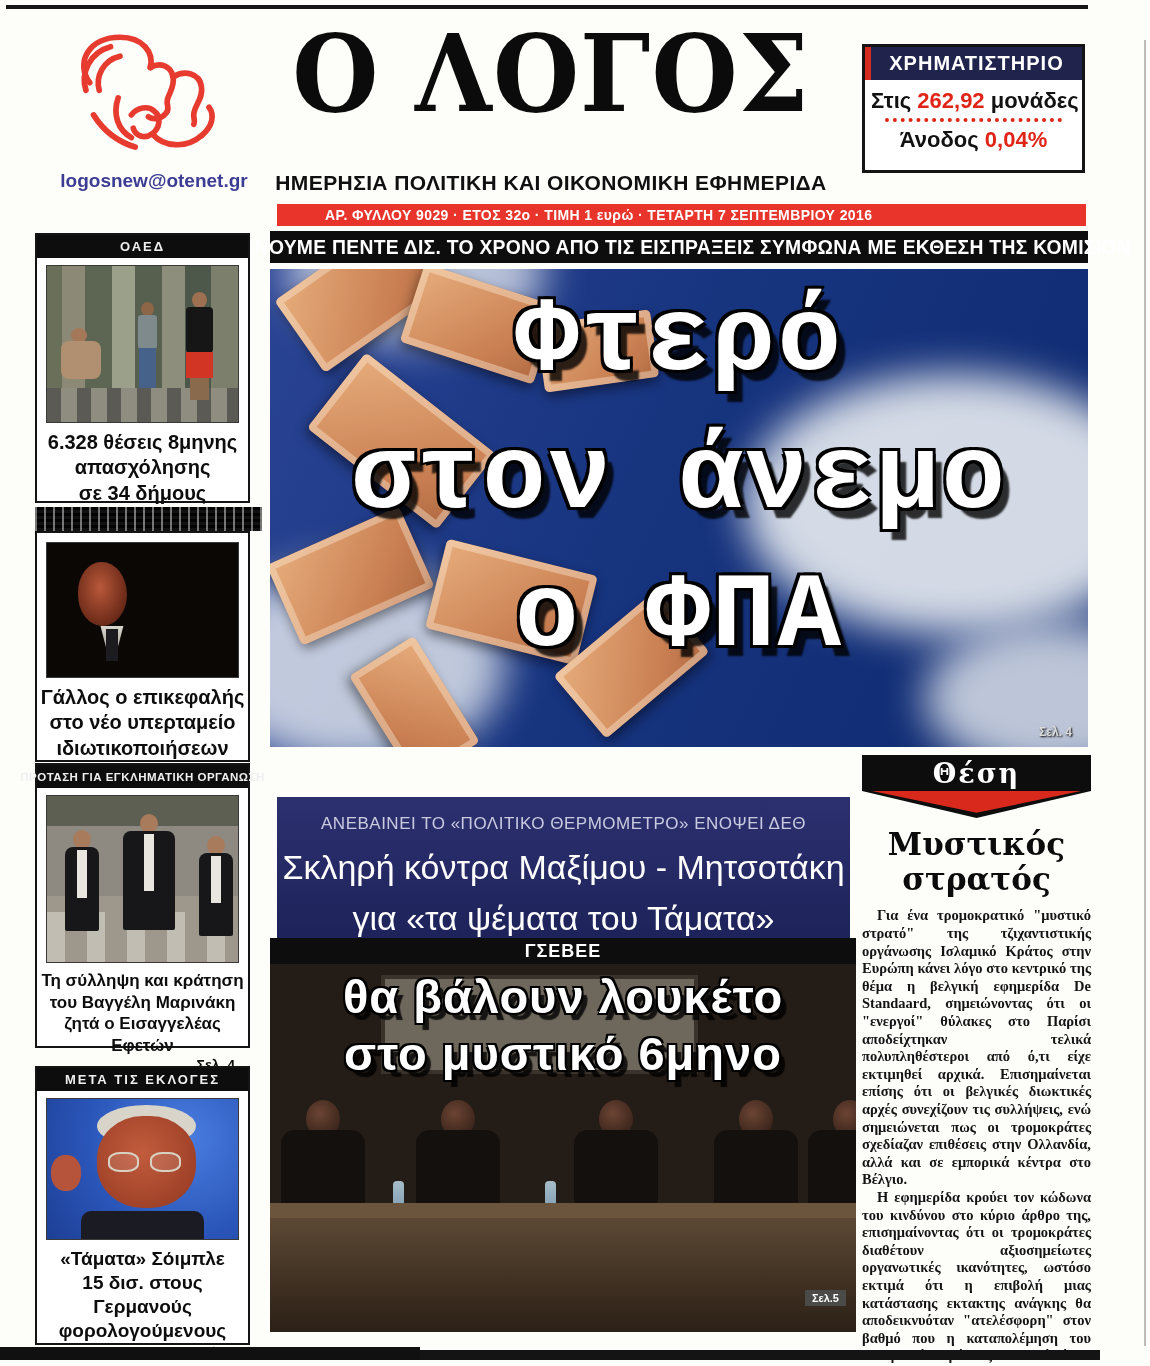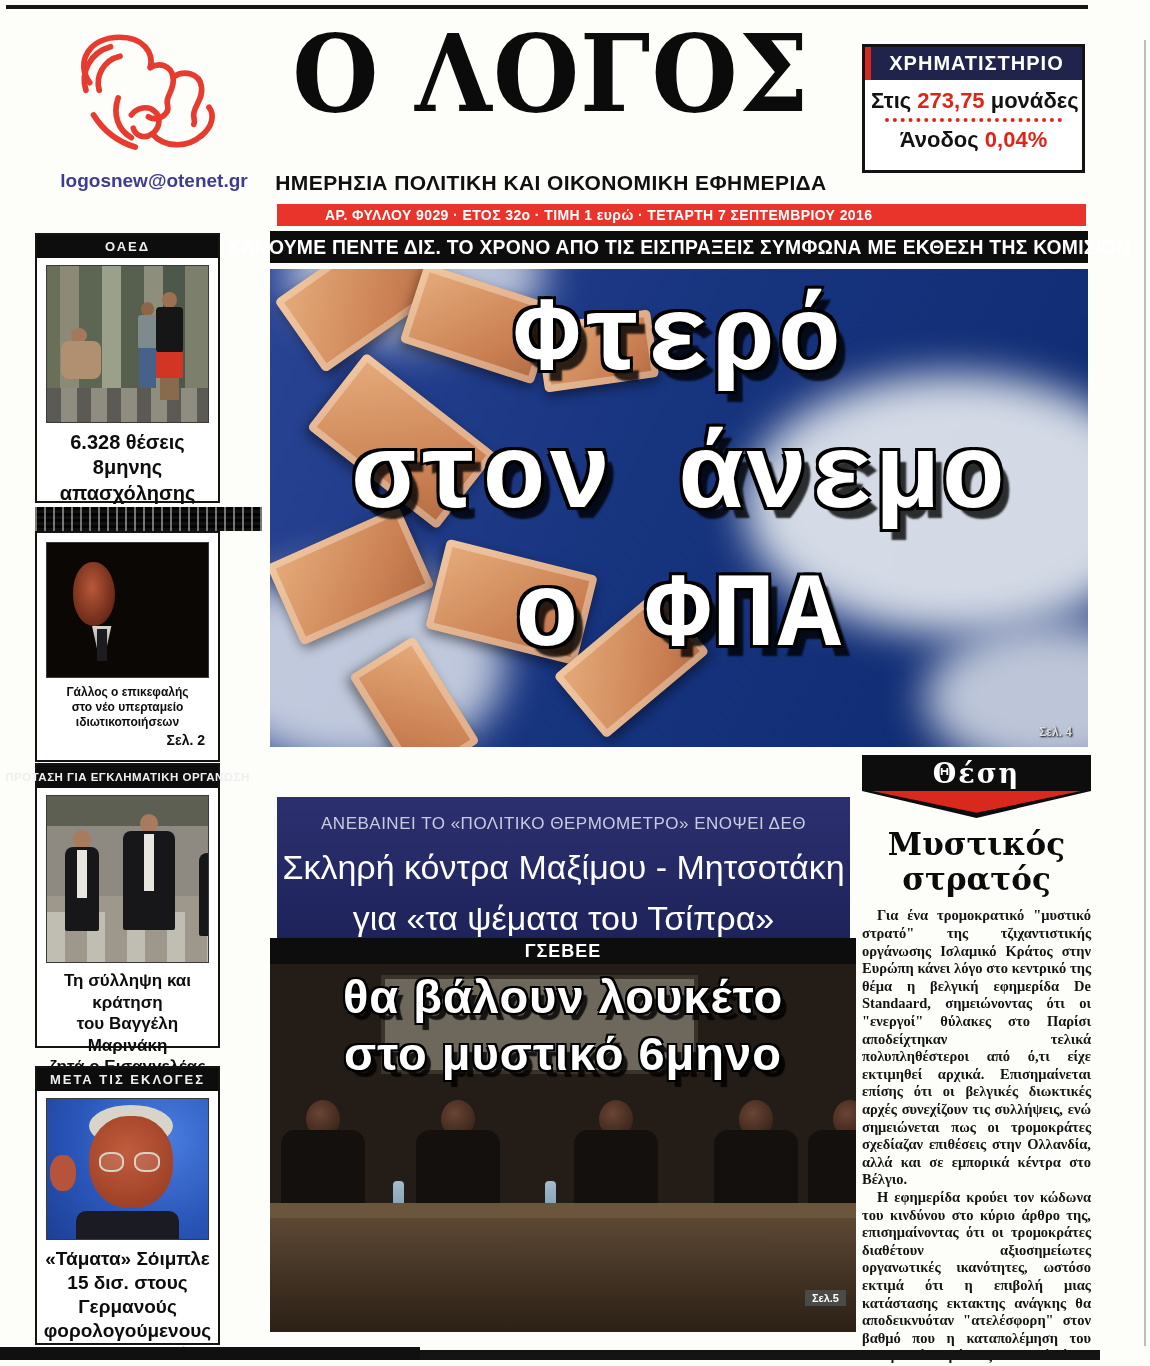--- a/index.html
+++ b/index.html
@@ -83,21 +83,21 @@
     background:#0d0d0d; clip-path:polygon(0 0,100% 0,50% 96%); }
   .opinion-arrow .red { position:absolute; left:10px; top:0; width:calc(100% - 20px); height:78%;
     background:#d9281c; clip-path:polygon(0 0,100% 0,50% 100%); }
   .opinion-title { margin-top:8px; text-align:center; font-family:"DejaVu Serif", serif; font-weight:bold;
     font-size:31px; line-height:1.12; color:#0b0b0b; }
   .opinion-text { margin-top:11px; font-family:"Liberation Serif", serif; font-weight:bold; font-size:14.5px;
     line-height:17.6px; text-align:justify; color:#141414; }
   .opinion-text p { text-indent:15px; margin:0; }
 
   
-  .sbox { position:absolute; left:35px; width:185px; border:2px solid #141414; background:#fff; }
+  .sbox { position:absolute; left:35px; width:215px; border:2px solid #141414; background:#fff; }
   .sbox-header { height:23px; background:#0d0d0d; color:#efefef; font-size:13px; font-weight:bold; letter-spacing:2px;
     display:flex; align-items:center; justify-content:center; white-space:nowrap; }
   .sbox-header.small { font-size:11.5px; letter-spacing:.5px; }
   .sbox-photo { margin:7px 9px 7px; border:1px solid #3a3a3a; position:relative; overflow:hidden; }
   .sbox-caption { text-align:center; font-weight:bold; color:#0d0d0d; line-height:1.27; }
   .sbox-caption span { display:block; }
   .sbox-page { text-align:right; padding:1px 13px 4px 0; font-weight:bold; font-size:14px; color:#0d0d0d; }
   .noise-bar { position:absolute; left:35px; top:507px; width:227px; height:24px; background:#101010;
     background-image:repeating-linear-gradient(90deg, rgba(225,225,225,.5) 0 2px, transparent 2px 9px),
                      repeating-linear-gradient(0deg, transparent 0 3px, rgba(0,0,0,.85) 3px 6px); }
@@ -169,21 +169,21 @@
     </svg>
   </div>
   <div class="email">logosnew@otenet.gr</div>
 
   <div class="mast-title">Ο ΛΟΓΟΣ</div>
   <div class="mast-sub">ΗΜΕΡΗΣΙΑ ΠΟΛΙΤΙΚΗ ΚΑΙ ΟΙΚΟΝΟΜΙΚΗ ΕΦΗΜΕΡΙΔΑ</div>
 
   <div class="stock">
     <div class="stock-header">ΧΡΗΜΑΤΙΣΤΗΡΙΟ</div>
     <div class="stock-body">
-      <div class="stock-line"><span>Στις </span><span class="stock-red">273,75</span><span> μονάδες</span></div>
+      <div class="stock-line"><span>Στις </span><span class="stock-red">262,92</span><span> μονάδες</span></div>
       <div class="stock-dots"></div>
       <div class="stock-line"><span>Άνοδος </span><span class="stock-red">0,04%</span></div>
     </div>
   </div>
 
   <div class="issue-bar">ΑΡ. ΦΥΛΛΟΥ 9029 · ΕΤΟΣ 32ο · ΤΙΜΗ 1 ευρώ · ΤΕΤΑΡΤΗ 7 ΣΕΠΤΕΜΒΡΙΟΥ 2016</div>
 
   <div class="banner">
     <span>ΧΑΝΟΥΜΕ ΠΕΝΤΕ ΔΙΣ. ΤΟ ΧΡΟΝΟ ΑΠΟ ΤΙΣ ΕΙΣΠΡΑΞΕΙΣ ΣΥΜΦΩΝΑ ΜΕ ΕΚΘΕΣΗ ΤΗΣ ΚΟΜΙΣΙΟΝ</span>
   </div>
@@ -208,21 +208,21 @@
       <span>στον άνεμο</span>
       <span>ο ΦΠΑ</span>
     </div>
     <div class="lead-page">Σελ. 4</div>
   </div>
 
   <div class="politics">
     <div class="politics-kicker">ΑΝΕΒΑΙΝΕΙ ΤΟ «ΠΟΛΙΤΙΚΟ ΘΕΡΜΟΜΕΤΡΟ» ΕΝΟΨΕΙ ΔΕΘ</div>
     <div class="politics-headline">
       <span style="display:block;">Σκληρή κόντρα Μαξίμου - Μητσοτάκη</span>
-      <span style="display:block;">για «τα ψέματα του Τσίπρα»</span>
+      <span style="display:block;">για «τα ψέματα του Τάματα»</span>
     </div>
     <div class="politics-page">Σελ.3</div>
   </div>
 
   <div class="gsevee-header">ΓΣΕΒΕΕ</div>
   <div class="gsevee-photo">
     <div class="g-screen"></div>
     <div class="g-man" style="left:2%;">
         <div class="g-head"></div>
         <div class="g-body"></div>
@@ -301,21 +301,21 @@
 
   <div class="noise-bar"></div>
 
   <div class="sbox" style="top:531px; height:231px;">
     <div class="sbox-photo ph2" style="margin-top:9px;">
       <div class="face"></div>
         <div class="face2"></div>
         <div class="collar"></div>
         <div class="tie"></div>
     </div>
-    <div class="sbox-caption" style="font-size:12px;">
+    <div class="sbox-caption" style="font-size:20px;">
       <span>Γάλλος ο επικεφαλής</span>
       <span>στο νέο υπερταμείο</span>
       <span>ιδιωτικοποιήσεων</span>
     </div>
     <div class="sbox-page">Σελ. 2</div>
   </div>
 
   <div class="sbox" style="top:763px; height:285px;">
     <div class="sbox-header small">ΠΡΟΤΑΣΗ ΓΙΑ ΕΓΚΛΗΜΑΤΙΚΗ ΟΡΓΑΝΩΣΗ</div>
     <div class="sbox-photo ph3">

